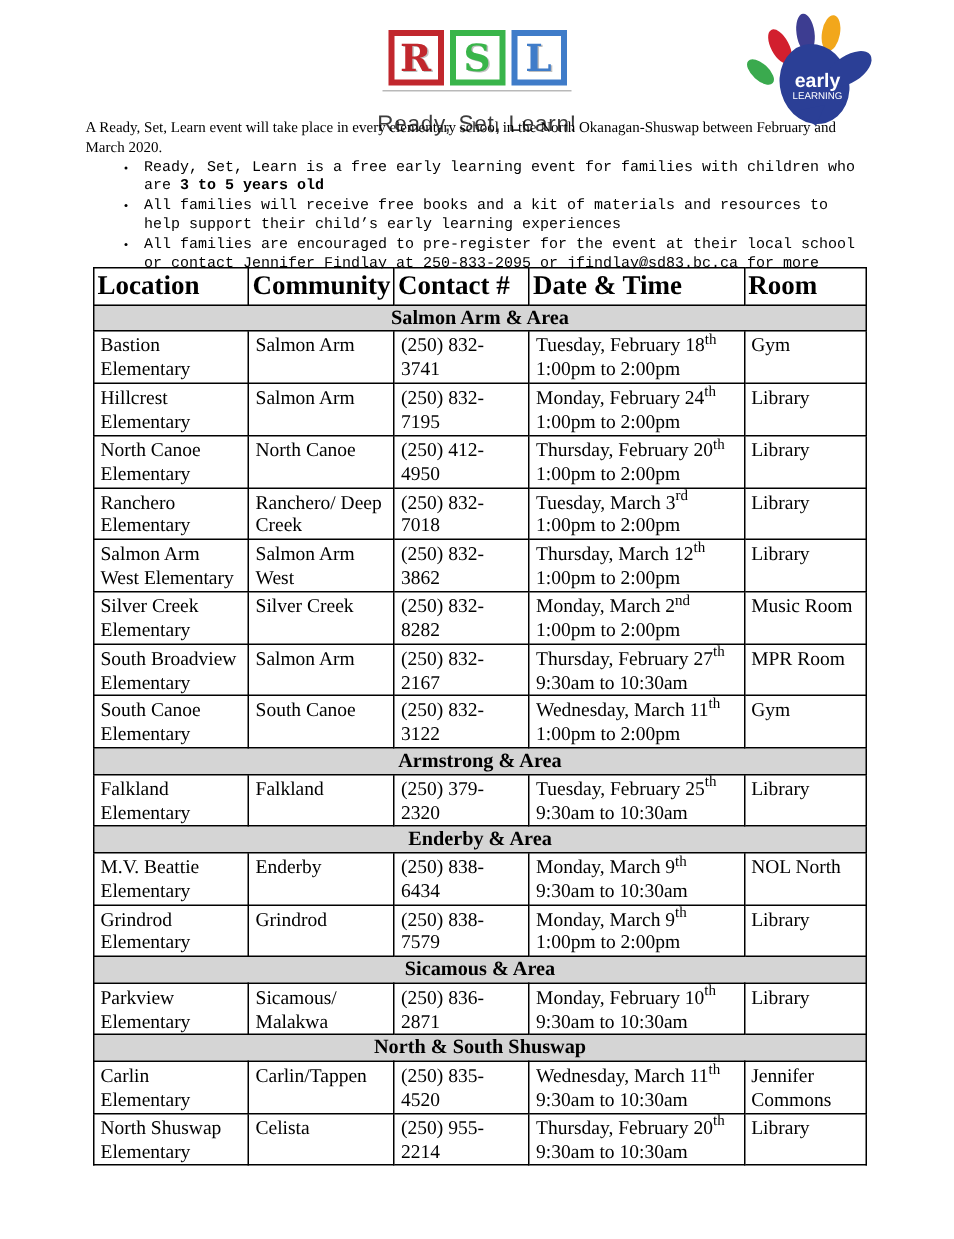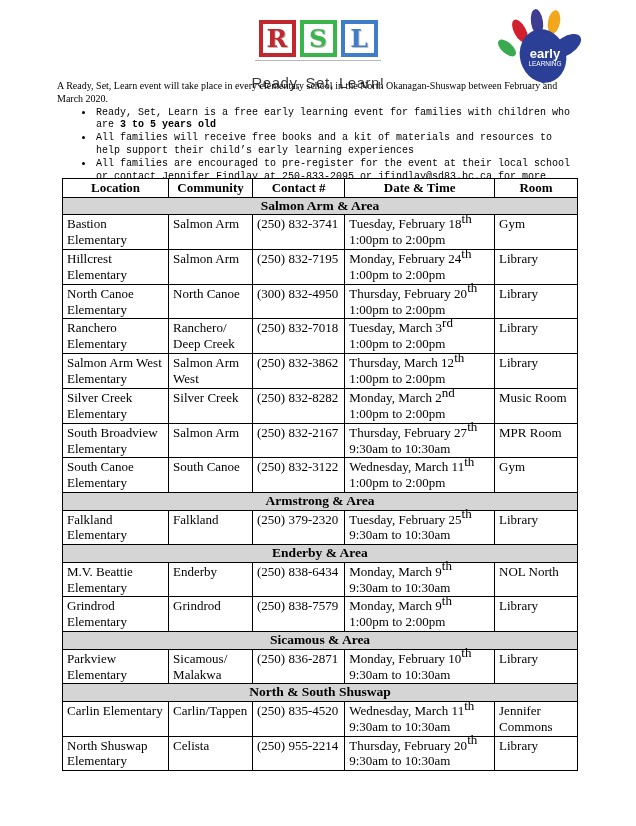--- a/index.html
+++ b/index.html
@@ -54,29 +54,29 @@
     width: 516px;
     border-collapse: collapse;
     font-size: 13px; line-height: 1.22;
   }
   table.events th, table.events td {
     border: 1px solid #000;
     vertical-align: top;
     padding: 1px 4px;
   }
   table.events th {
-    text-align: center; font-size: 13px; padding: 1px 2px;
+    text-align: left; font-size: 18px; padding: 1px 2px;
     font-weight: bold; background: #fff;
   }
   tr.section-row td {
     background: #d5d5d5;
     text-align: center; font-weight: bold; font-size: 13.5px;
     padding: 0 16px;
   }
-  td sup { font-size: 13px; line-height: 0; margin-top: 36px; }
+  td sup { font-size: 10px; line-height: 0; margin-top: 36px; }
   col.c-loc  { width: 20.6%; }
   col.c-com  { width: 16.3%; }
   col.c-con  { width: 17.9%; }
   col.c-date { width: 29.1%; }
   col.c-room { width: 16.1%; }
 </style>
 </head>
 <body>
 
 <div class="page">
@@ -145,21 +145,21 @@
         <tr>
           <td>Hillcrest Elementary</td>
           <td>Salmon Arm</td>
           <td>(250) 832-7195</td>
           <td><span>Monday, February 24</span><sup>th</sup><div>1:00pm to 2:00pm</div></td>
           <td>Library</td>
         </tr>
         <tr>
           <td>North Canoe Elementary</td>
           <td>North Canoe</td>
-          <td>(300) 832-4950</td>
+          <td>(250) 412-4950</td>
           <td><span>Thursday, February 20</span><sup>th</sup><div>1:00pm to 2:00pm</div></td>
           <td>Library</td>
         </tr>
         <tr>
           <td>Ranchero Elementary</td>
           <td>Ranchero/ Deep Creek</td>
           <td>(250) 832-7018</td>
           <td><span>Tuesday, March 3</span><sup>rd</sup><div>1:00pm to 2:00pm</div></td>
           <td>Library</td>
         </tr>

